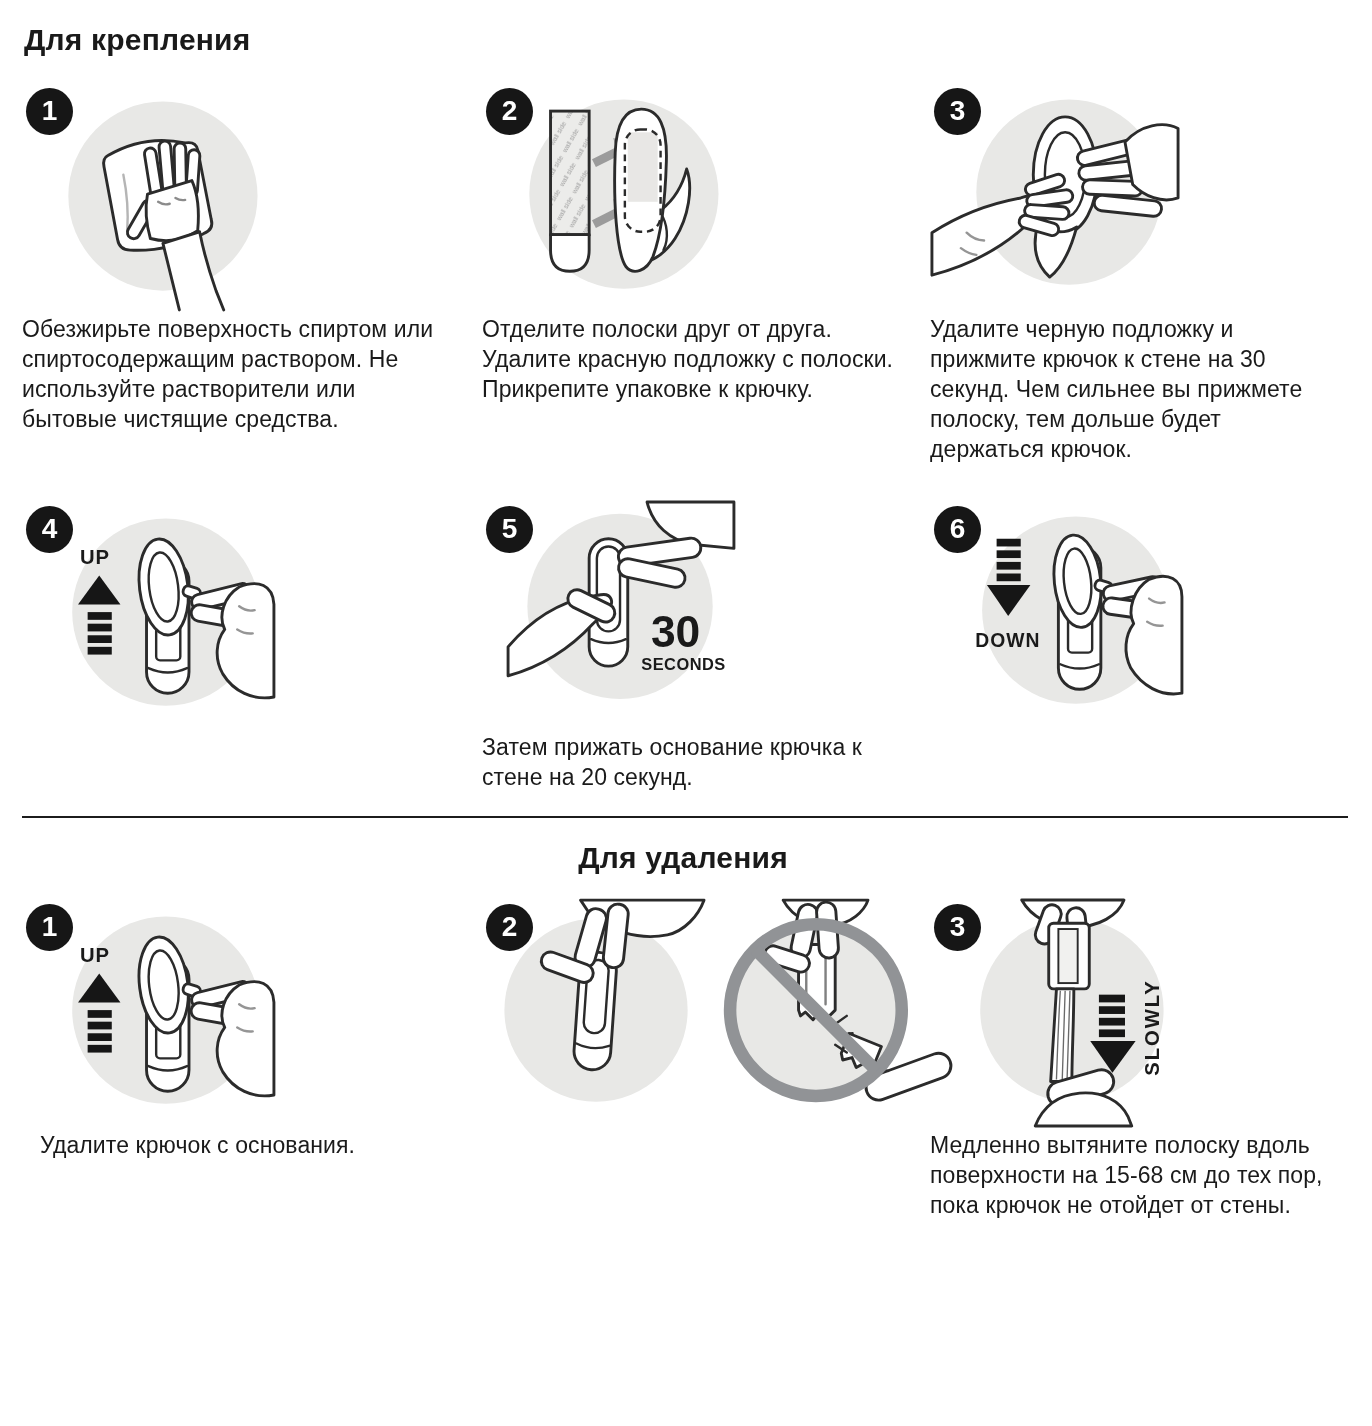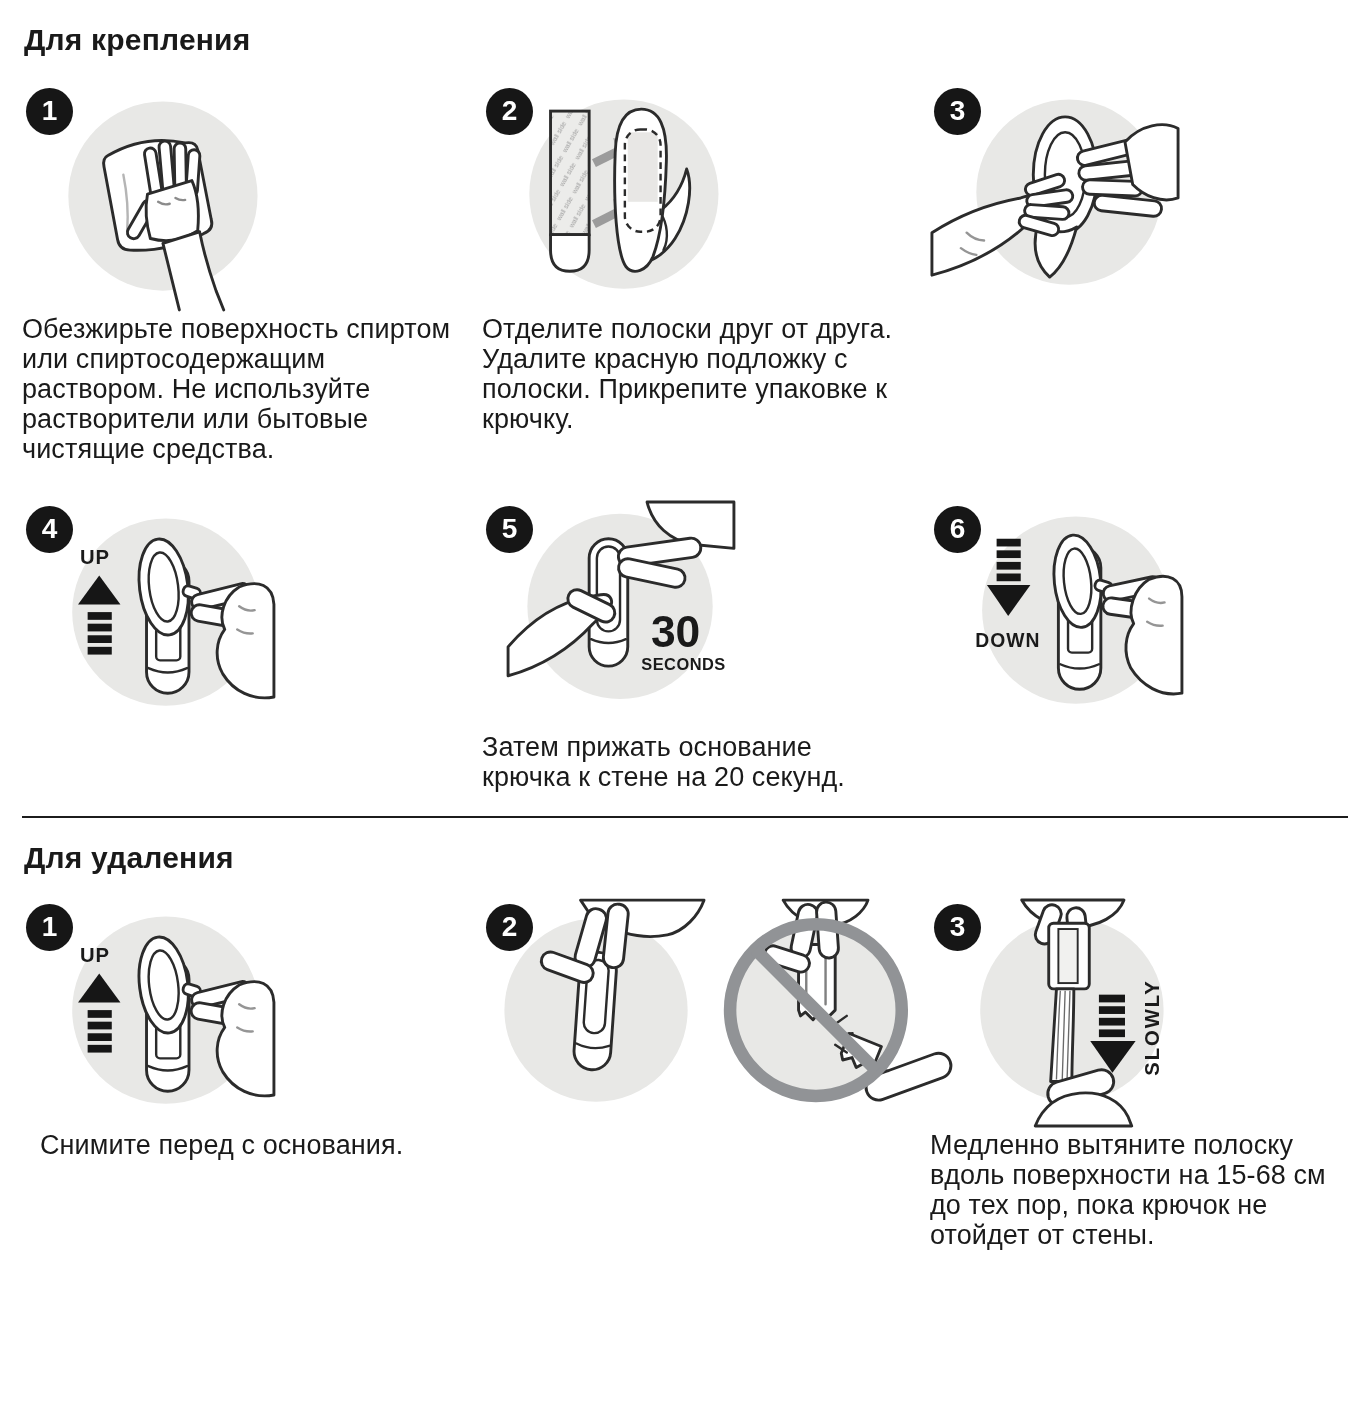--- a/index.html
+++ b/index.html
@@ -34,30 +34,30 @@
     position:absolute; left:4px; top:2px; z-index:2;
     width:47px; height:47px; border-radius:50%;
     background:#161616; color:#ffffff;
     display:flex; align-items:center; justify-content:center;
     font-size:28px; font-weight:700; line-height:1;
     padding-bottom:2px; box-sizing:border-box;
   }
 
   .step-text {
     margin:12px 0 0 0;
-    font-size:27px; line-height:30px;
+    font-size:23px; line-height:30px;
     letter-spacing:.1px;
   }
   .step-text.indent { padding-left:18px; }
 
   .divider {
     border:none; border-top:2px solid #1c1c1c;
     margin:24px 0 0 0; width:1326px;
   }
-  .remove-title { margin-top:22px; }
+  .remove-title { margin-top:22px;text-align:center; }
   .remove-grid { margin-top:26px; }
 
   
   .bgc  { fill:#e8e8e6; }
   .ln   { fill:#ffffff; stroke:#2b2b2b; stroke-width:3; stroke-linecap:round; stroke-linejoin:round; }
   .ln2  { fill:none; stroke:#2b2b2b; stroke-width:2.5; stroke-linecap:round; stroke-linejoin:round; }
   .shade{ fill:#e2e1df; }
   .blk  { fill:#161616; }
   .arrL { stroke:#9b9b9b; stroke-width:9; }
   .arrH { fill:#9b9b9b; }
@@ -139,20 +139,21 @@
           <rect class="ln" x="168" y="116" width="70" height="16" rx="8" transform="rotate(6 202 124)"></rect>
 
           <path class="ln" d="M0,152 C28,134 58,122 92,116 L118,108 C128,105 133,114 126,121 L98,144 C72,168 38,186 0,196 Z"></path>
           <rect class="ln" x="96" y="96" width="42" height="13" rx="6.5" transform="rotate(-18 117 102)"></rect>
           <rect class="ln" x="98" y="110" width="48" height="13" rx="6.5" transform="rotate(-8 122 116)"></rect>
           <rect class="ln" x="96" y="124" width="46" height="13" rx="6.5" transform="rotate(4 119 130)"></rect>
           <rect class="ln" x="90" y="138" width="42" height="13" rx="6.5" transform="rotate(16 111 144)"></rect>
           <path class="ln2" d="M36,152 q8,8 18,8 M30,168 q8,6 16,7" opacity=".5"></path>
         </svg>
       </div>
+      <p class="step-text">Удалите черную подложку и прижмите крючок к стене на 30 секунд. Чем сильнее вы прижмете полоску, тем дольше будет держаться крючок.</p>
     </div>
 
     <div class="step col1">
       <div class="figure">
         <div class="badge">4</div>
         <svg width="222" height="222" viewBox="0 0 230 230">
           <circle class="bgc" cx="120" cy="112" r="97"></circle>
           <text class="svgtxt" x="31" y="62" font-size="21" letter-spacing="1">UP</text>
           <g>
             <polygon class="blk" points="51,74 29,104 73,104"></polygon>
@@ -255,21 +256,21 @@
             <ellipse class="ln" cx="118" cy="86" rx="25" ry="50"></ellipse>
             <ellipse class="ln2" cx="118" cy="86" rx="15" ry="36"></ellipse>
           </g>
           <rect class="ln" x="138" y="86" width="18" height="11" rx="5" transform="rotate(18 147 91)"></rect>
           <rect class="ln" x="146" y="88" width="62" height="16" rx="8" transform="rotate(-14 177 96)"></rect>
           <rect class="ln" x="146" y="108" width="58" height="17" rx="8.5" transform="rotate(10 175 116)"></rect>
           <path class="ln" d="M196,86 C216,78 231,84 232,104 L232,200 C210,204 190,194 179,176 C170,160 172,142 181,130 C174,116 180,96 196,86 Z"></path>
           <path class="ln2" d="M196,106 q8,6 16,4 M194,130 q8,5 16,4" opacity=".5"></path>
         </svg>
       </div>
-      <p class="step-text indent">Снимите перед с основания.</p>
+      <p class="step-text indent">Удалите крючок с основания.</p>
     </div>
 
     <div class="step col2">
       <div class="figure fig-wide">
         <div class="badge">2</div>
         <svg width="434" height="222" viewBox="0 0 450 230">
           <circle class="bgc" cx="112" cy="112" r="95"></circle>
           <circle class="bgc" cx="340" cy="112" r="95"></circle>
 
           <g transform="rotate(4 112 115)">

